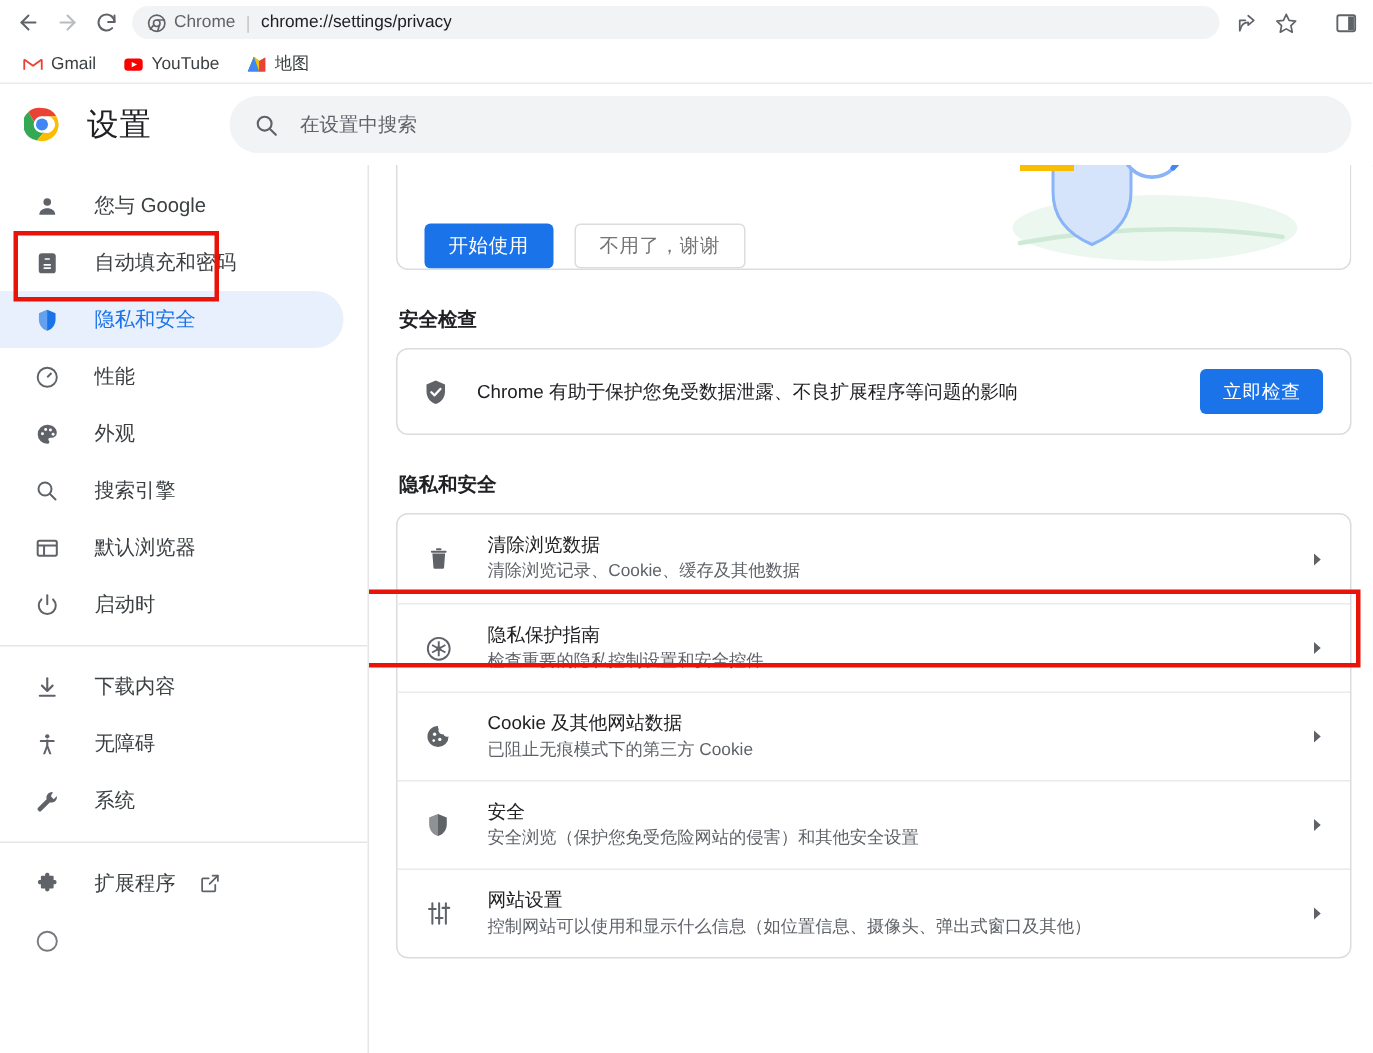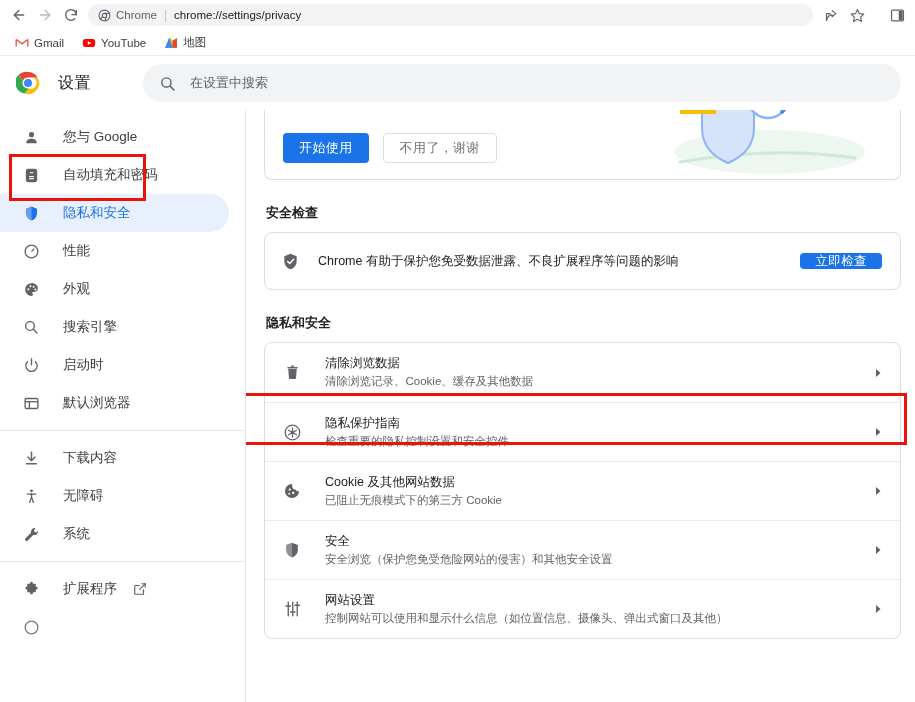--- a/index.html
+++ b/index.html
@@ -114,21 +114,21 @@
     background: #fff;
     position: relative;
     z-index: 5;
   }
   .sh-logo {
     width: 24px; height: 24px;
     margin-left: 16px;
     flex: 0 0 auto;
   }
   .sh-title {
-    font-size: 16px;
+    font-size: 21px;
     color: #202124;
     margin-left: 18px;
     letter-spacing: 0.5px;
     flex: 0 0 auto;
   }
   .sh-search {
     margin-left: 52px;
     margin-right: 14px;
     flex: 1 1 auto;
     height: 38px;
@@ -234,21 +234,21 @@
 
   
   .promo-card {
     margin-top: 0;
     height: 70px;
     border-top: 0;
     border-radius: 0 0 8px 8px;
     position: relative;
     overflow: hidden;
     display: flex;
-    align-items: center;
+    align-items: flex-end;
   }
   .promo-buttons {
     display: flex;
     gap: 14px;
     padding: 6px 0 0 18px;
     align-items: center;
   }
   .btn-primary {
     background: #1a73e8;
     color: #fff;
@@ -296,21 +296,21 @@
     margin-left: 18px;
     font-size: 12.5px;
     color: #202124;
     flex: 1 1 auto;
   }
   .sc-btn {
     background: #1a73e8;
     color: #fff;
     border: 0;
     border-radius: 4px;
-    height: 16px;
+    height: 30px;
     padding: 0 15px;
     font-size: 12.5px;
     font-family: inherit;
     letter-spacing: .4px;
     flex: 0 0 auto;
   }
 
   
   .list-card { overflow: hidden; }
   .list-row {
@@ -518,37 +518,37 @@
           <svg width="16" height="16" viewBox="0 0 24 24" fill="none" stroke="currentColor" stroke-width="2" stroke-linecap="round">
               <circle cx="10.5" cy="10.5" r="6.5"></circle>
               <line x1="15.5" y1="15.5" x2="21" y2="21"></line>
             </svg>
         </span>
         <span class="ni-label">搜索引擎</span>
       </div>
 
       <div class="nav-item">
         <span class="ni-icon">
-          <svg width="17" height="17" viewBox="0 0 24 24" fill="none" stroke="currentColor" stroke-width="1.9" stroke-linecap="round">
-              <path d="M6.5 6.5a8 8 0 1 0 11 0"></path>
-              <line x1="12" y1="2.5" x2="12" y2="11"></line>
-            </svg>
-        </span>
-        <span class="ni-label">启动时</span>
-      </div>
-
-      <div class="nav-item">
-        <span class="ni-icon">
           <svg width="17" height="17" viewBox="0 0 24 24" fill="none" stroke="currentColor" stroke-width="1.9">
               <rect x="3" y="5" width="18" height="14" rx="1.6"></rect>
               <line x1="3" y1="9.5" x2="21" y2="9.5"></line>
               <line x1="9" y1="9.5" x2="9" y2="19"></line>
             </svg>
         </span>
         <span class="ni-label">默认浏览器</span>
+      </div>
+
+      <div class="nav-item">
+        <span class="ni-icon">
+          <svg width="17" height="17" viewBox="0 0 24 24" fill="none" stroke="currentColor" stroke-width="1.9" stroke-linecap="round">
+              <path d="M6.5 6.5a8 8 0 1 0 11 0"></path>
+              <line x1="12" y1="2.5" x2="12" y2="11"></line>
+            </svg>
+        </span>
+        <span class="ni-label">启动时</span>
       </div>
 
       <div class="nav-sep"></div>
 
 
       <div class="nav-item">
         <span class="ni-icon">
           <svg width="17" height="17" viewBox="0 0 24 24" fill="none" stroke="currentColor" stroke-width="2" stroke-linecap="round" stroke-linejoin="round">
               <line x1="12" y1="3" x2="12" y2="14"></line>
               <polyline points="7 10 12 15 17 10"></polyline>

